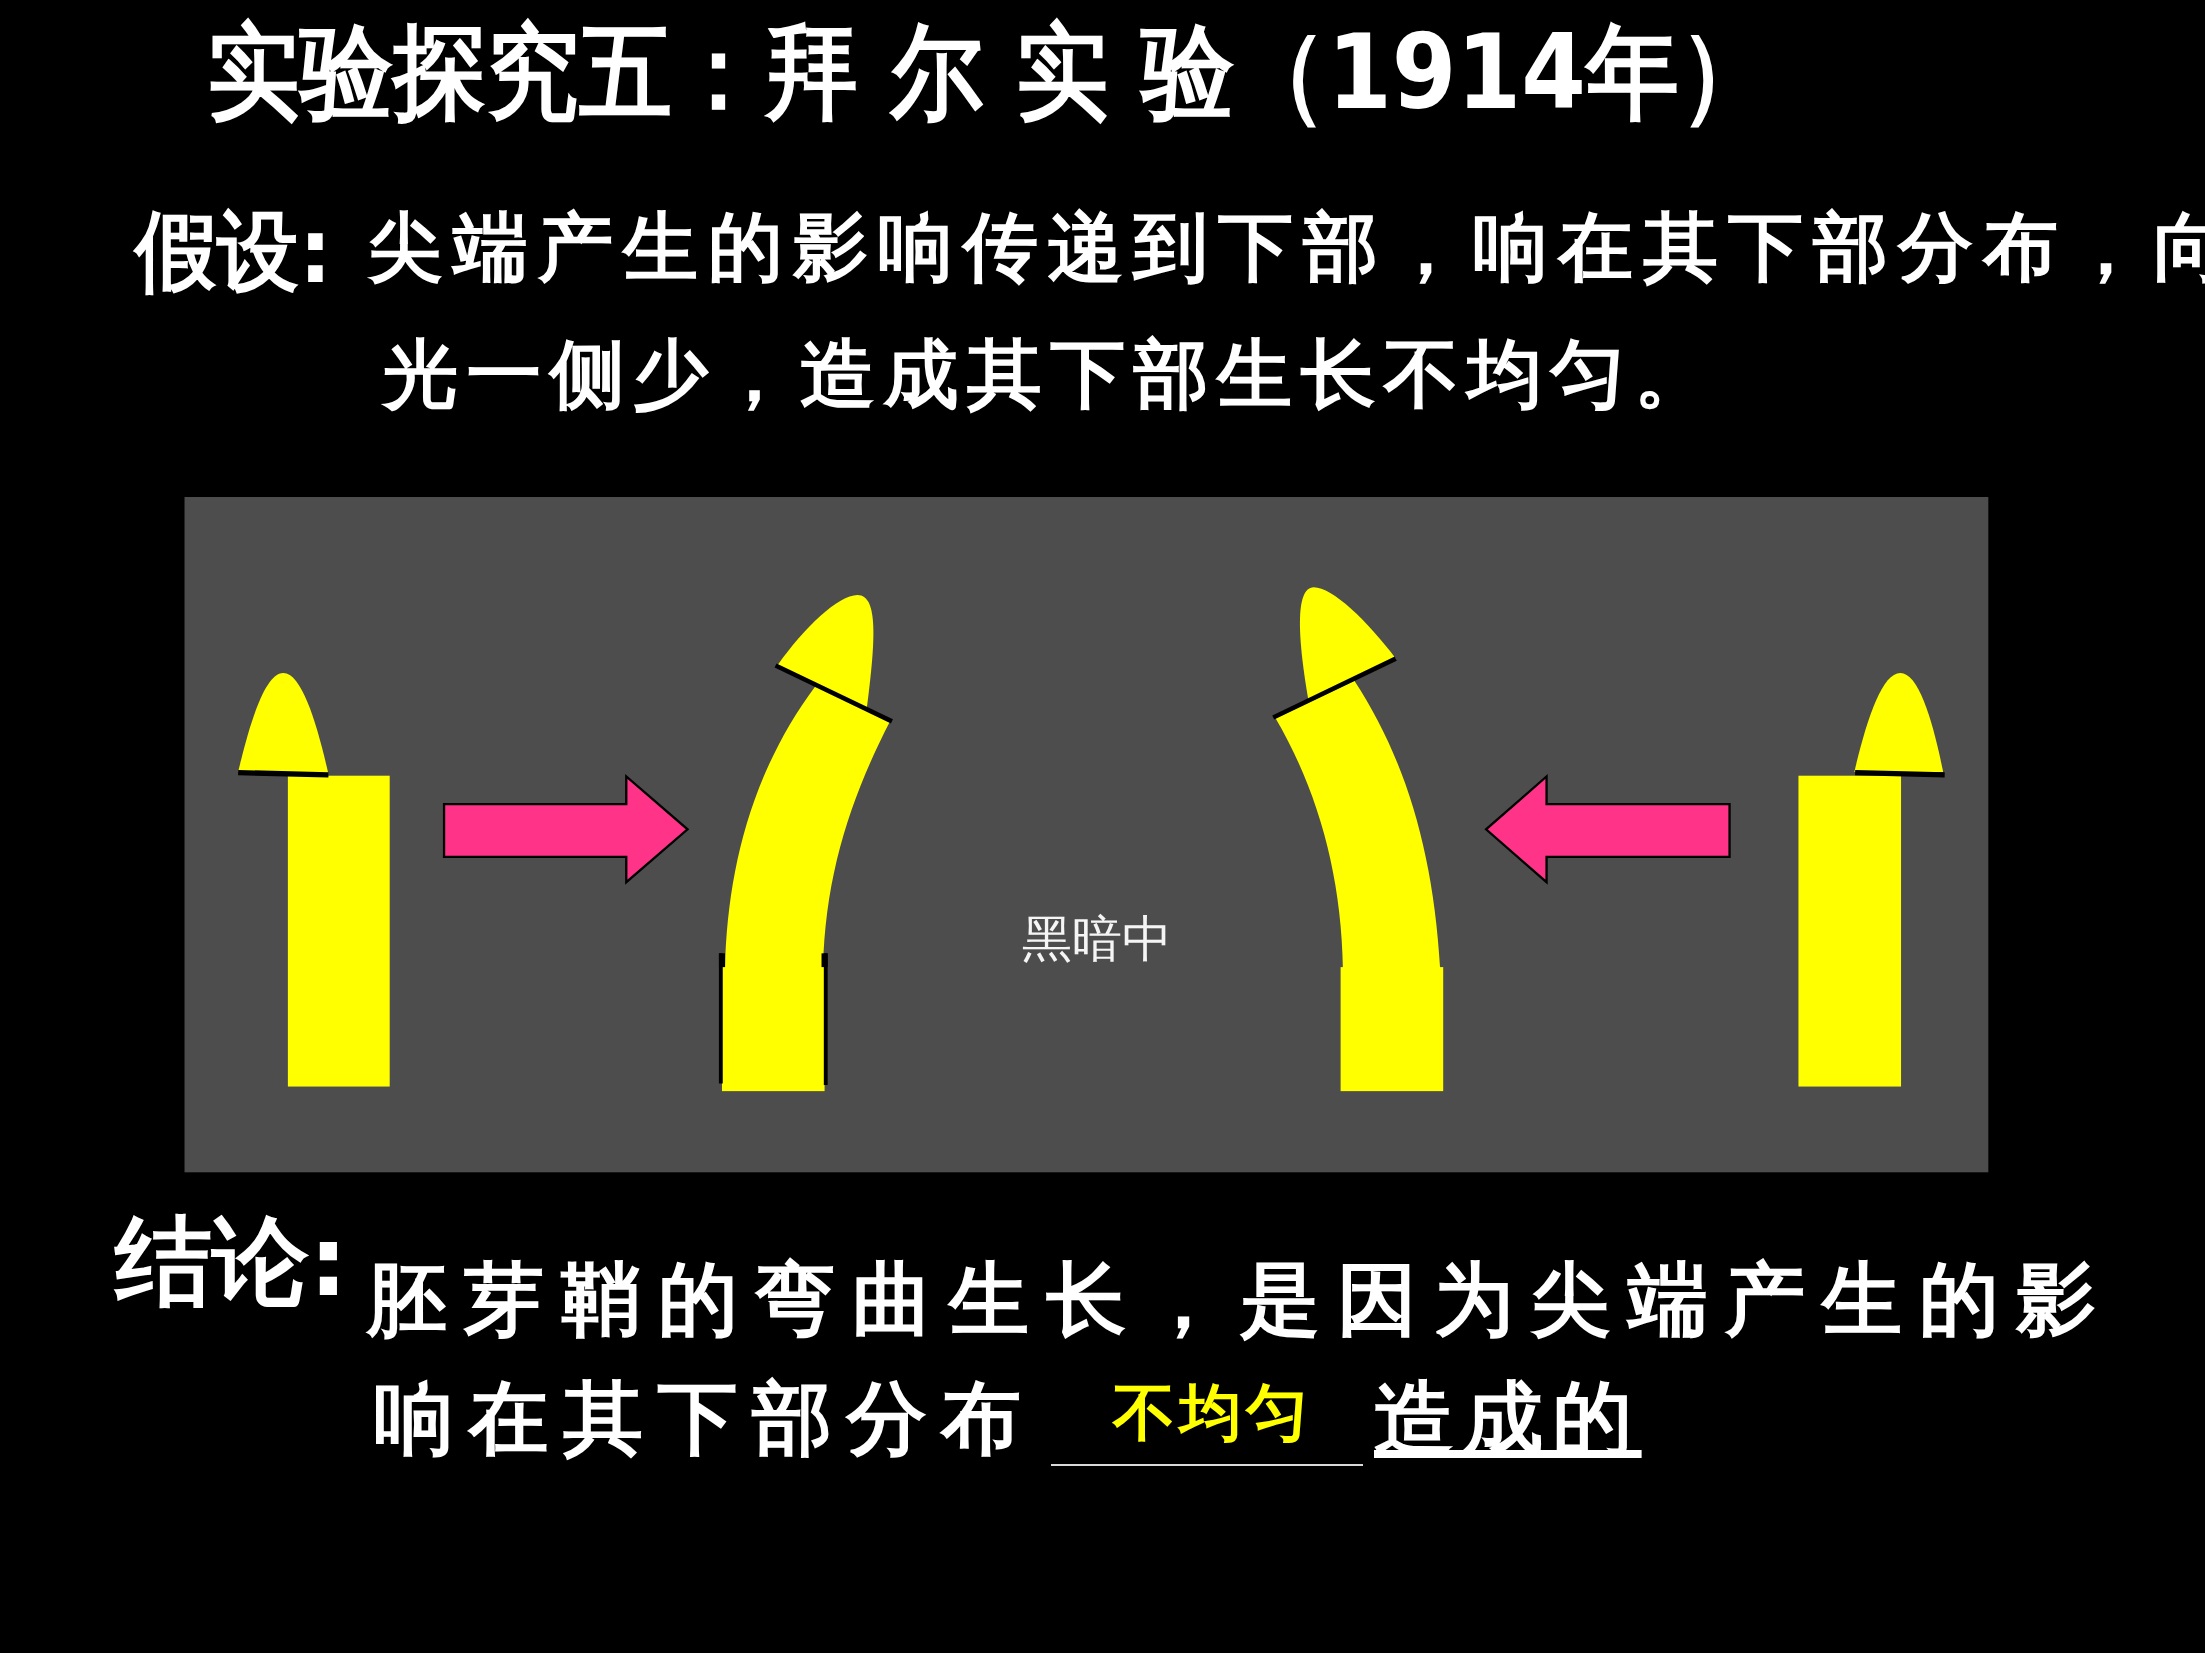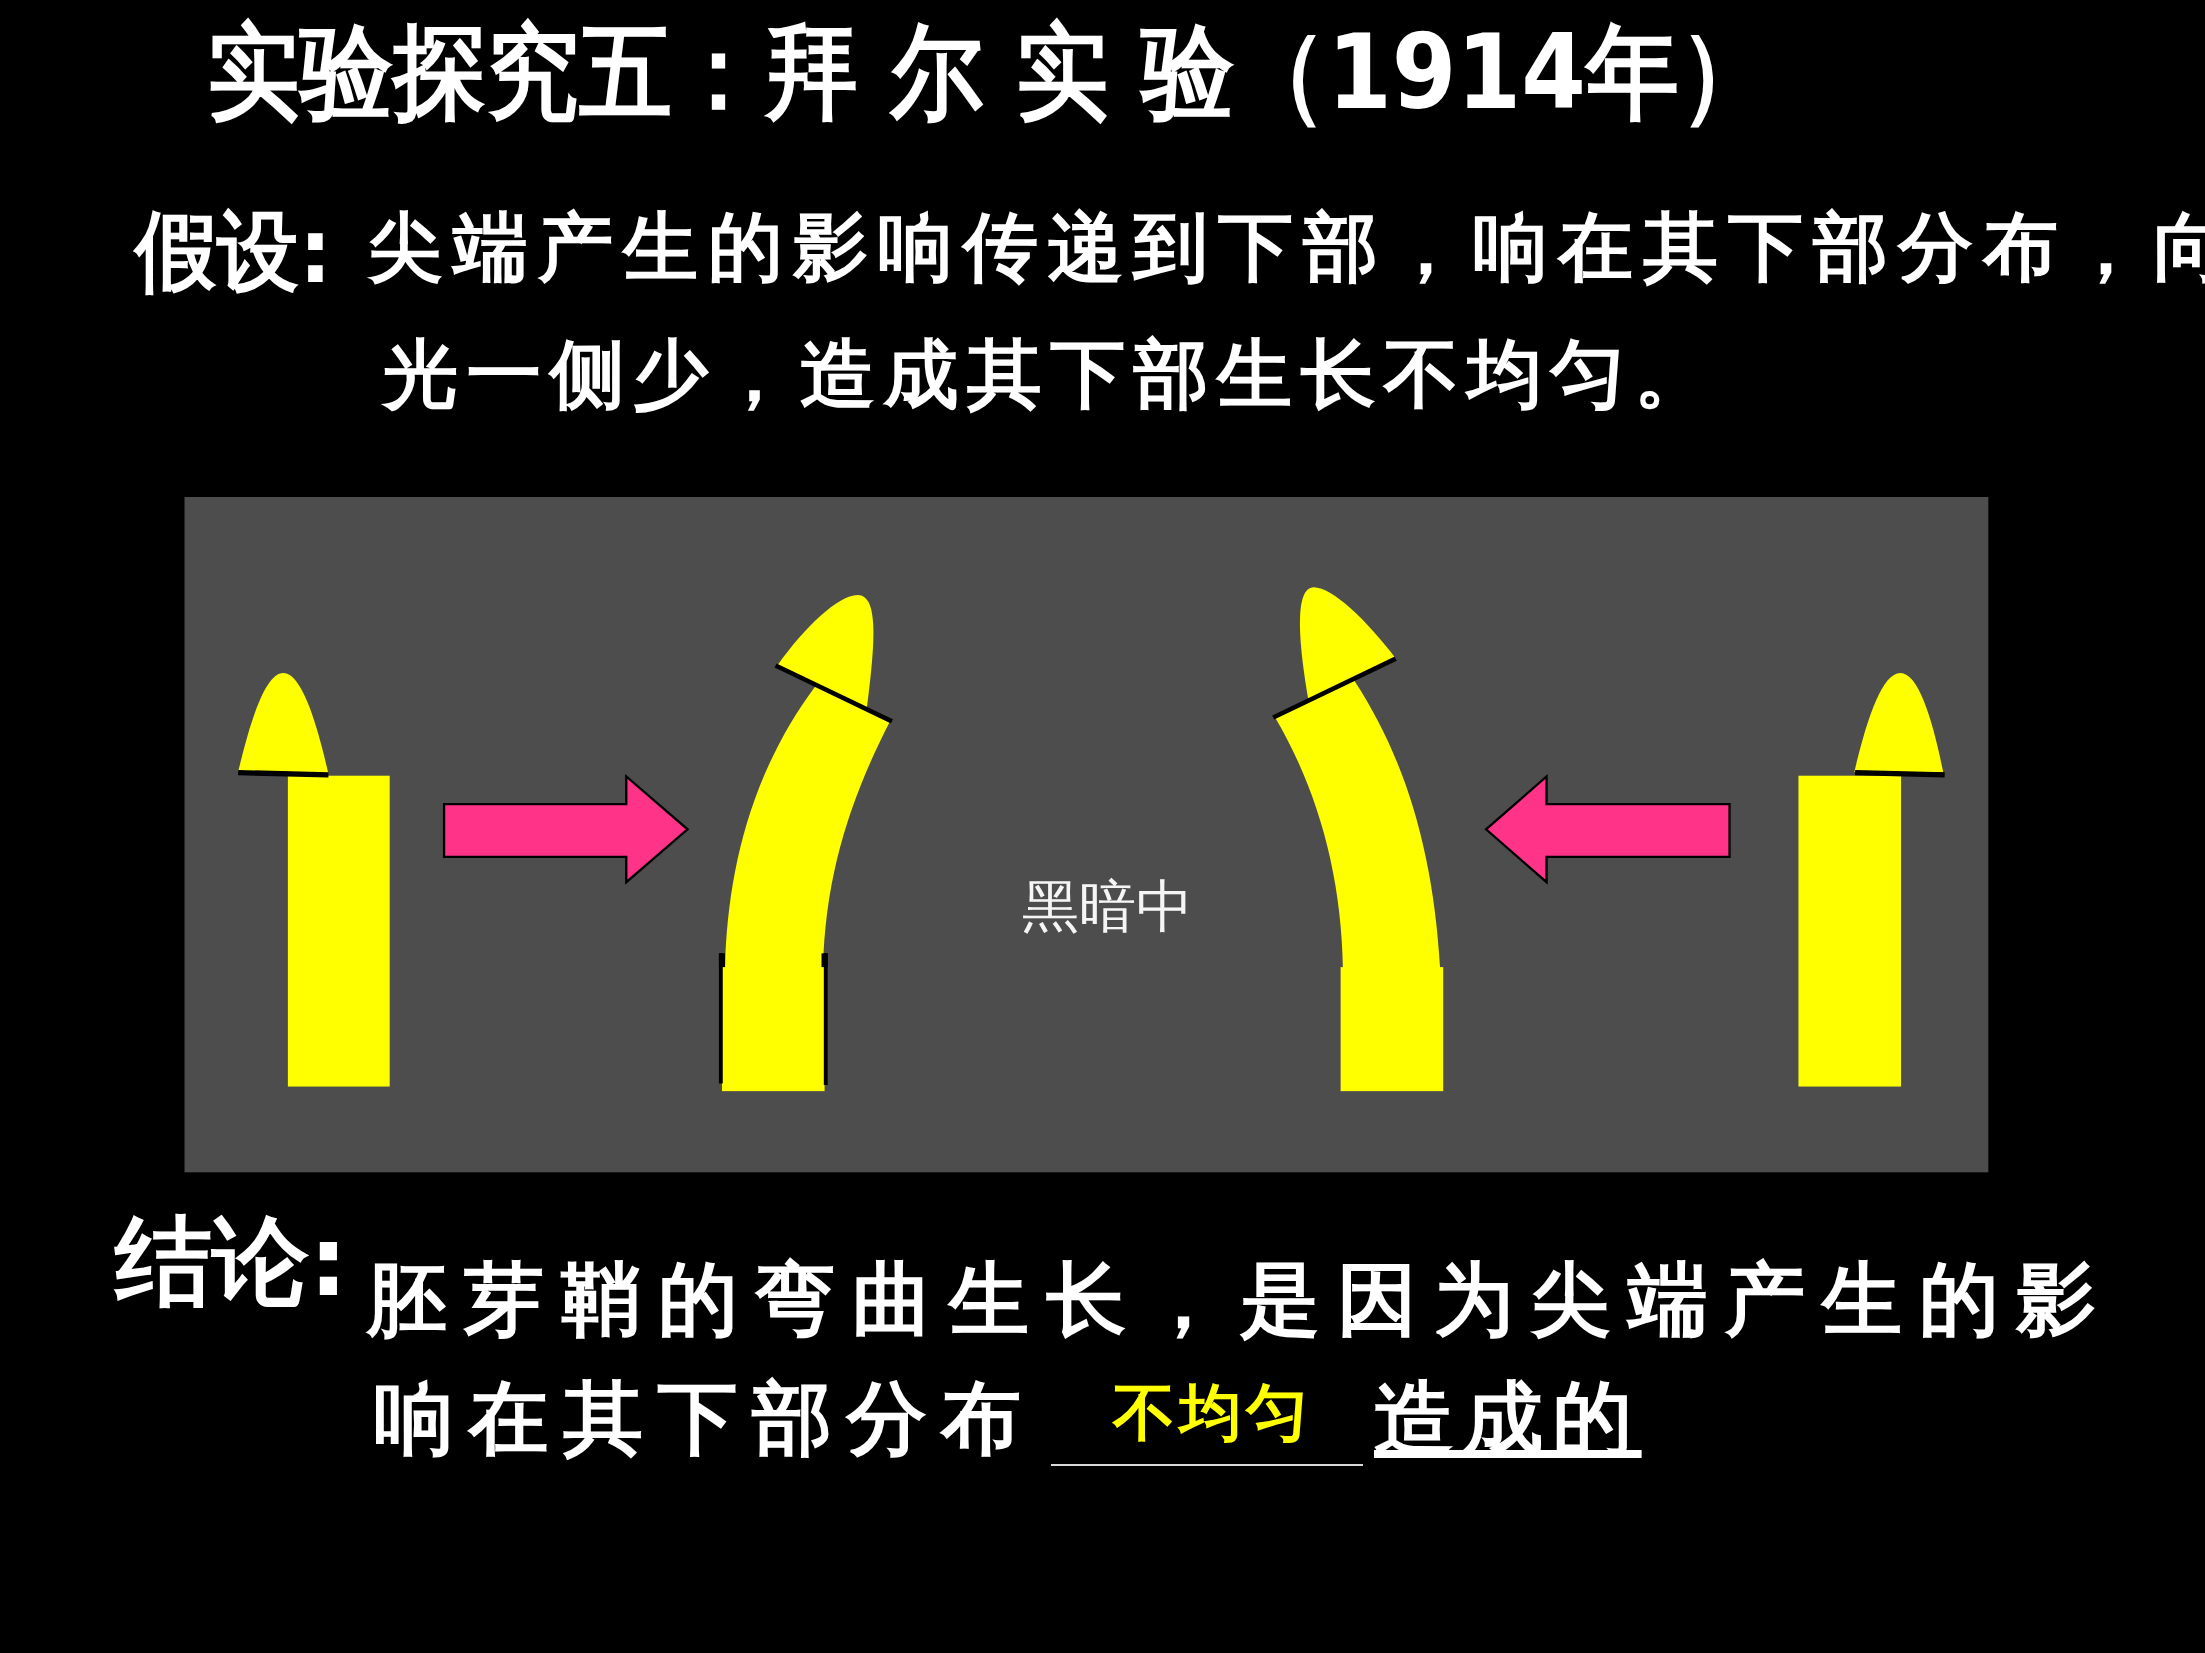--- a/index.html
+++ b/index.html
@@ -57,23 +57,23 @@
     }
 
     .diagram { position: absolute; left: 0; top: 0; }
     .panel-fill { fill: var(--panel); }
     .yellow-fill { fill: var(--coleoptile); }
     .black-fill { fill: var(--outline); }
     .cut-line { stroke: var(--outline); stroke-width: 7; stroke-linecap: butt; fill: none; }
     .arrow-shape { fill: var(--arrow); stroke: var(--outline); stroke-width: 3; stroke-linejoin: miter; }
 
     .condition-label {
-      left: 1022px; top: 878px;
+      left: 1022px; top: 914px;
       font-family: "DejaVu Serif", serif;
-      font-size: 57px;
+      font-size: 50px;
       color: var(--panel_text);
     }
   </style>
 </head>
 <body>
 
 <div class="abs title">实验探究五：拜 尔 实 验（1914年）</div>
 
 <div class="abs label hyp-label">假设:</div>
 <div class="abs brush hyp-line-1">尖端产生的影响传递到下部，响在其下部分布，向</div>

